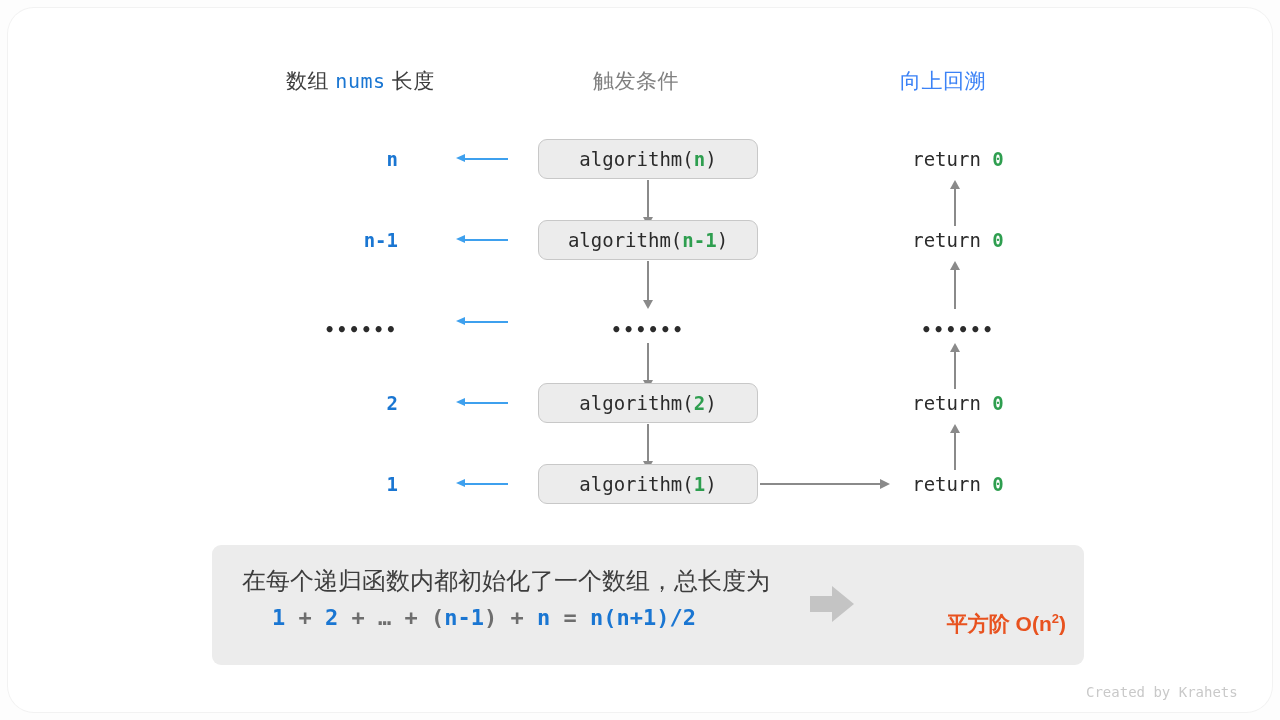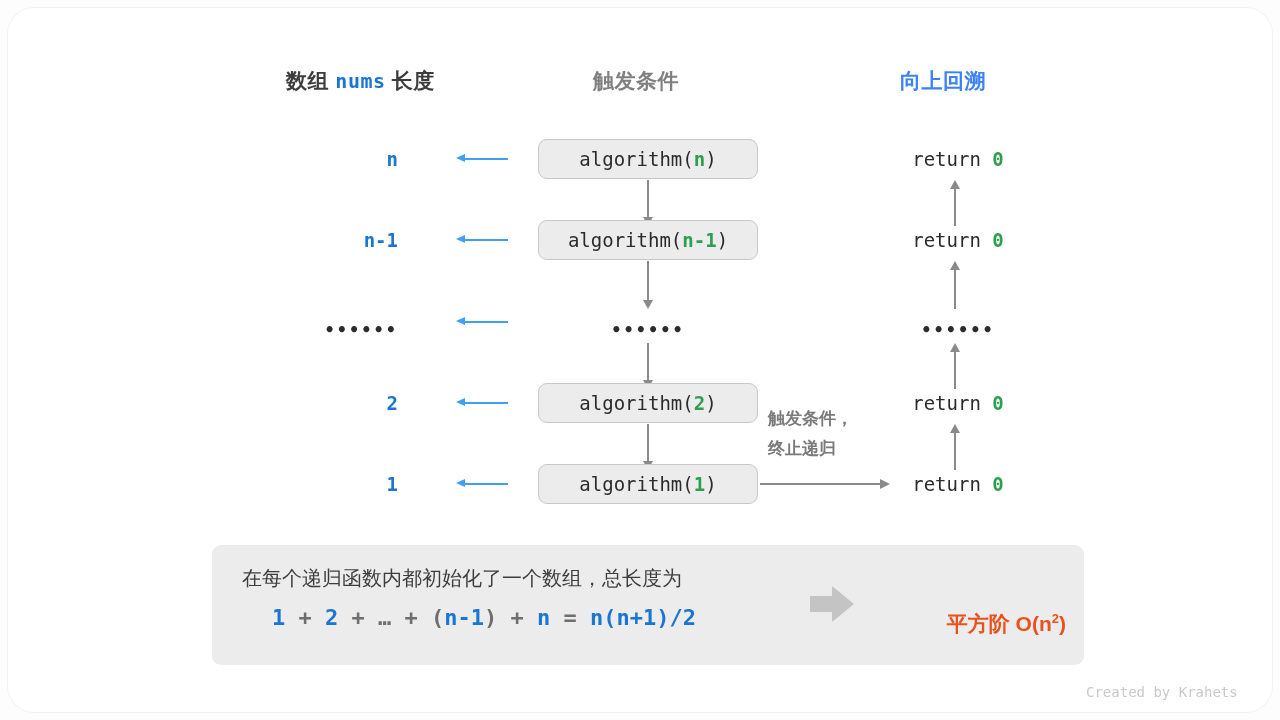--- a/index.html
+++ b/index.html
@@ -27,21 +27,21 @@
     height: 704px;
     background: #ffffff;
     border-radius: 26px;
     box-shadow: 0 0 0 1px #f2f2f2;
   }
 
   
   .hdr {
     position: absolute;
     font-size: 21px;
-    font-weight: bold;
+    font-weight: normal;
     white-space: nowrap;
     letter-spacing: 0.5px;
     text-align: right;
   }
   .hdr-left {
     left: 278px;
     top: 59px;
     color: #3d3d3d;
   }
   .hdr-left .nums {
@@ -268,21 +268,21 @@
     top: 537px;
     width: 872px;
     height: 120px;
     background: #ececec;
     border-radius: 9px;
   }
   .panel-text {
     position: absolute;
     left: 30px;
     top: 20px;
-    font-size: 20px;
+    font-size: 24px;
     color: #3d3d3d;
     white-space: nowrap;
   }
   .panel-formula {
     position: absolute;
     left: 60px;
     top: 60px;
     font-family: "DejaVu Sans Mono", monospace;
     font-size: 22px;
     font-weight: bold;
@@ -476,24 +476,20 @@
         <span>return</span>
         <span class="zero">0</span>
       </div>
     </div>
 
     <div class="h-gray">
       <div class="shaft"></div>
         <div class="head"></div>
     </div>
 
-    <div class="trigger">
-      <div>触发条件，</div>
-      <div>终止递归</div>
-    </div>
 
     <div class="panel">
       <div class="panel-text">在每个递归函数内都初始化了一个数组，总长度为</div>
       <div class="panel-formula">
         <span class="b">1</span>
         <span class="op">+</span>
         <span class="b">2</span>
         <span class="op">+</span>
         <span class="op">…</span>
         <span class="op">+</span>

